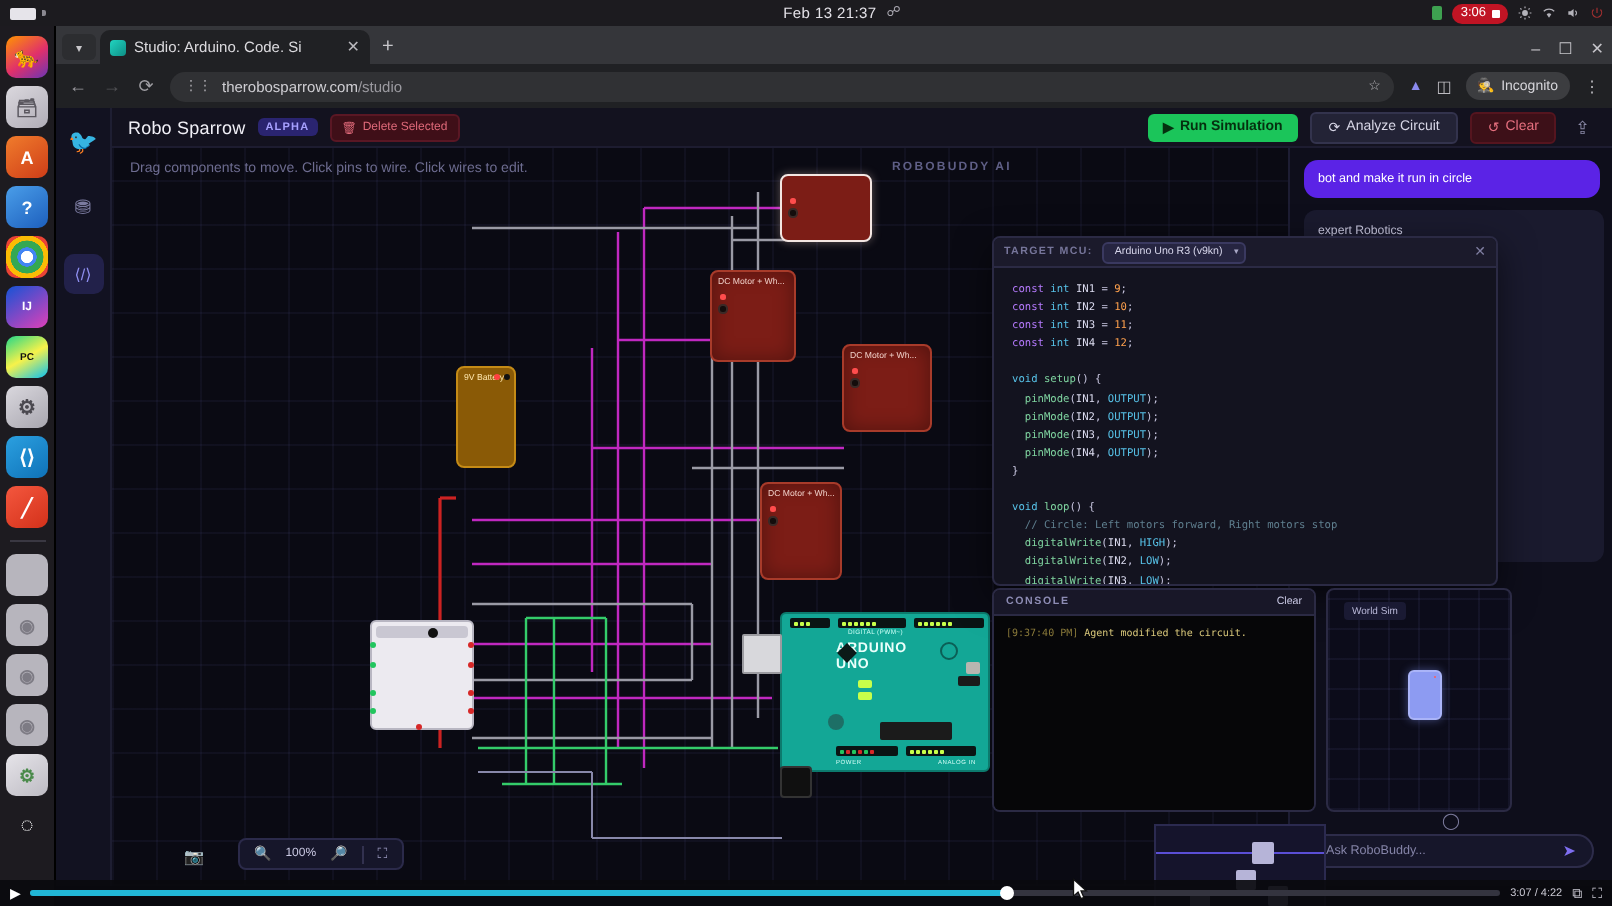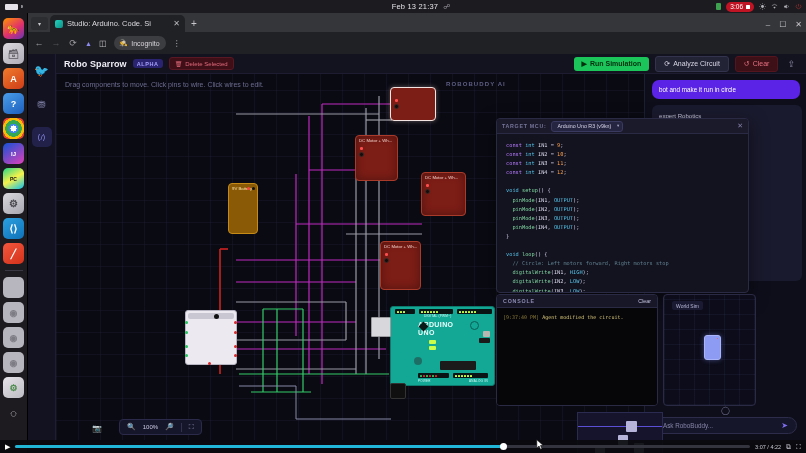--- a/index.html
+++ b/index.html
@@ -89,21 +89,21 @@
     color: #7b7ba0; font-size: 10px; }
   .rail-ic.logo { color: #2fb6c6; font-size: 12px; }
   .rail-ic.active { background: #22214a; color: #8f8ff0; }
 
   .app-main { flex: 1; position: relative; background: #0a0a14; }
 
   .app-header {
     height: 20px; background: #13121f; border-bottom: 1px solid #1d1c30;
     display: flex; align-items: center; padding: 0 8px; gap: 6px;
   }
-  .app-title { color: #f0eff6; font-size: 9px; font-weight: bold; letter-spacing: .1px; }
+  .app-title { color: #f0eff6; font-size: 9px; font-weight: normal; letter-spacing: .1px; }
   .alpha-badge { background: #2a2470; color: #a7a0ff; font-size: 5.5px; letter-spacing: .6px;
     padding: 1.5px 4px; border-radius: 3px; font-weight: bold; }
   .del-btn {
     background: #3f0f18; color: #e06a7a; border: 1px solid #5a1724; border-radius: 3px;
     font-size: 6px; padding: 2px 5px; display: flex; align-items: center; gap: 3px;
   }
   .hdr-right { margin-left: auto; display: flex; align-items: center; gap: 6px; }
   .btn-run { background: #1bc55a; color: #05300f; font-size: 7px; font-weight: bold;
     border-radius: 3px; padding: 3px 8px; display: flex; align-items: center; gap: 3px; }
   .btn-analyze { background: #232336; color: #d7d6e6; font-size: 7px; border: 1px solid #33334d;
@@ -365,20 +365,25 @@
         <span>–</span>
         <span>☐</span>
         <span>✕</span>
       </div>
     </div>
 
     <div class="omnibar">
       <span class="nav-ic">←</span>
       <span class="nav-ic fwd">→</span>
       <span class="nav-ic">⟳</span>
+      <div class="urlbox">
+        <span class="url-shield">⋮⋮</span>
+        <span class="url-text"><span>therobosparrow.com</span><span class="path">/studio</span></span>
+        <span style="margin-left:auto;color:#b6b5ba;font-size:7px">☆</span>
+      </div>
       <div class="omni-right">
         <span style="color:#8b8aee;font-size:7px">▲</span>
         <span>◫</span>
         <span class="incognito-chip">
           <span>🕵</span>
           <span>Incognito</span>
         </span>
         <span>⋮</span>
       </div>
     </div>

